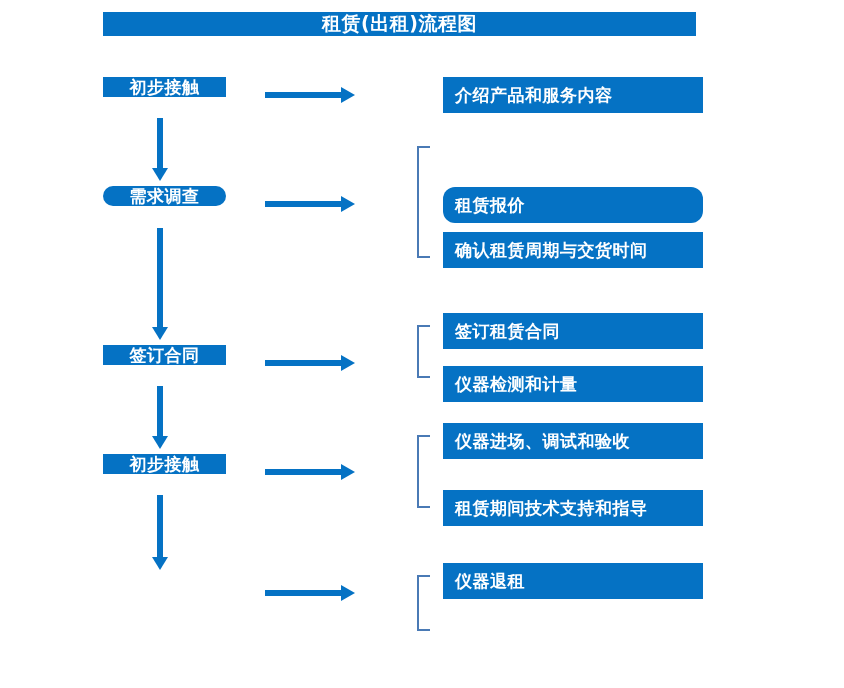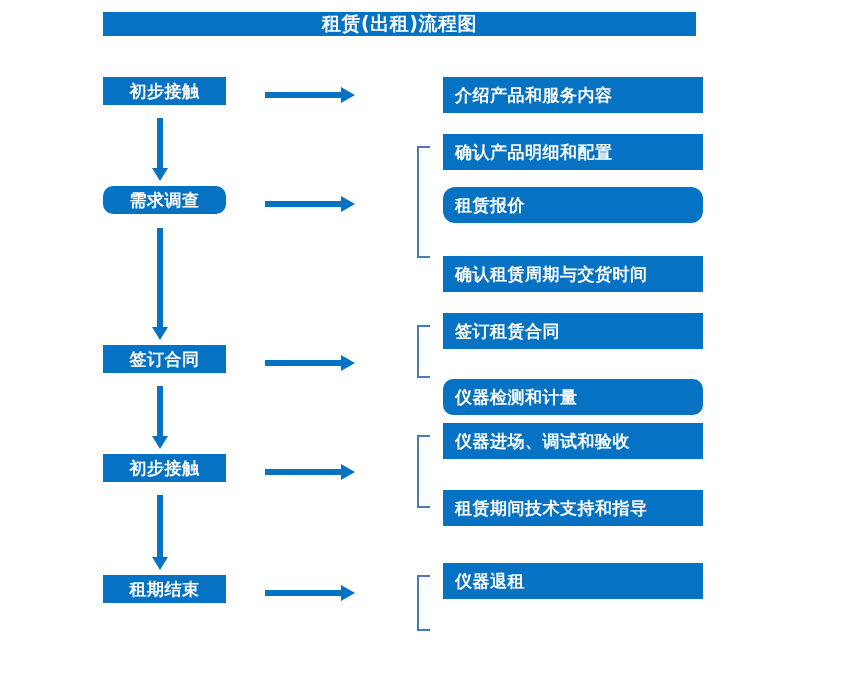--- a/index.html
+++ b/index.html
@@ -35,21 +35,21 @@
     font-size: 19px;
     font-weight: bold;
     letter-spacing: 0.5px;
   }
 
   
   .stage-box {
     position: absolute;
     left: 103px;
     width: 123px;
-    height: 28px;
+    height: 20px;
     background: #0572c4;
     color: #ffffff;
     display: flex;
     align-items: center;
     justify-content: center;
     font-size: 17px;
     font-weight: bold;
     letter-spacing: 0.5px;
   }
 
@@ -139,21 +139,20 @@
   <div class="title-bar">租赁(出租)流程图</div>
 
   <div class="stage-box" style="top:77px;">初步接触</div>
 
   <div class="stage-box" style="top:186px;border-radius:10px;">需求调查</div>
 
   <div class="stage-box" style="top:345px;">签订合同</div>
 
   <div class="stage-box" style="top:454px;">初步接触</div>
 
-  <div class="stage-box" style="top:575px;">租期结束</div>
 
   <div class="v-arrow" style="top:118px; height:63px;">
     <div class="stem" style="height:50px;"></div>
     <div class="head" style="top:50px;"></div>
   </div>
 
   <div class="v-arrow" style="top:228px; height:112px;">
     <div class="stem" style="height:99px;"></div>
     <div class="head" style="top:99px;"></div>
   </div>
@@ -196,29 +195,28 @@
   <div class="bracket" style="top:146px; height:112px;"></div>
 
   <div class="bracket" style="top:325px; height:53px;"></div>
 
   <div class="bracket" style="top:435px; height:73px;"></div>
 
   <div class="bracket" style="top:575px; height:56px;"></div>
 
   <div class="task-box" style="top:77px;">介绍产品和服务内容</div>
 
-  <div class="task-box" style="top:134px;">确认产品明细和配置</div>
 
   <div class="task-box" style="top:187px;border-radius:12px;">租赁报价</div>
 
-  <div class="task-box" style="top:256px;">确认租赁周期与交货时间</div>
+  <div class="task-box" style="top:232px;">确认租赁周期与交货时间</div>
 
   <div class="task-box" style="top:313px;">签订租赁合同</div>
 
-  <div class="task-box" style="top:379px;border-radius:10px;">仪器检测和计量</div>
+  <div class="task-box" style="top:366px;">仪器检测和计量</div>
 
   <div class="task-box" style="top:423px;">仪器进场、调试和验收</div>
 
   <div class="task-box" style="top:490px;">租赁期间技术支持和指导</div>
 
   <div class="task-box" style="top:563px;">仪器退租</div>
 
 
 </div>
 

